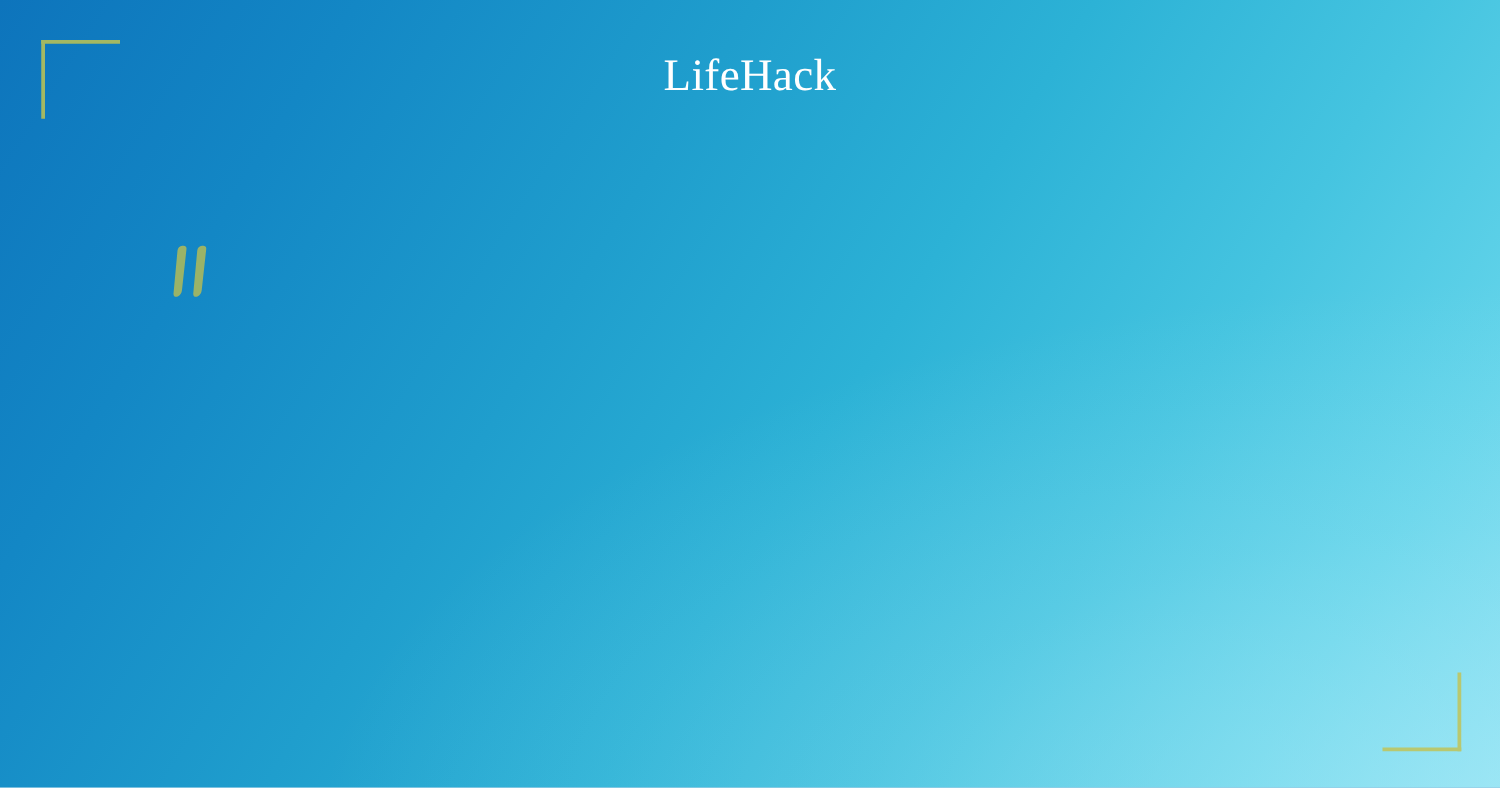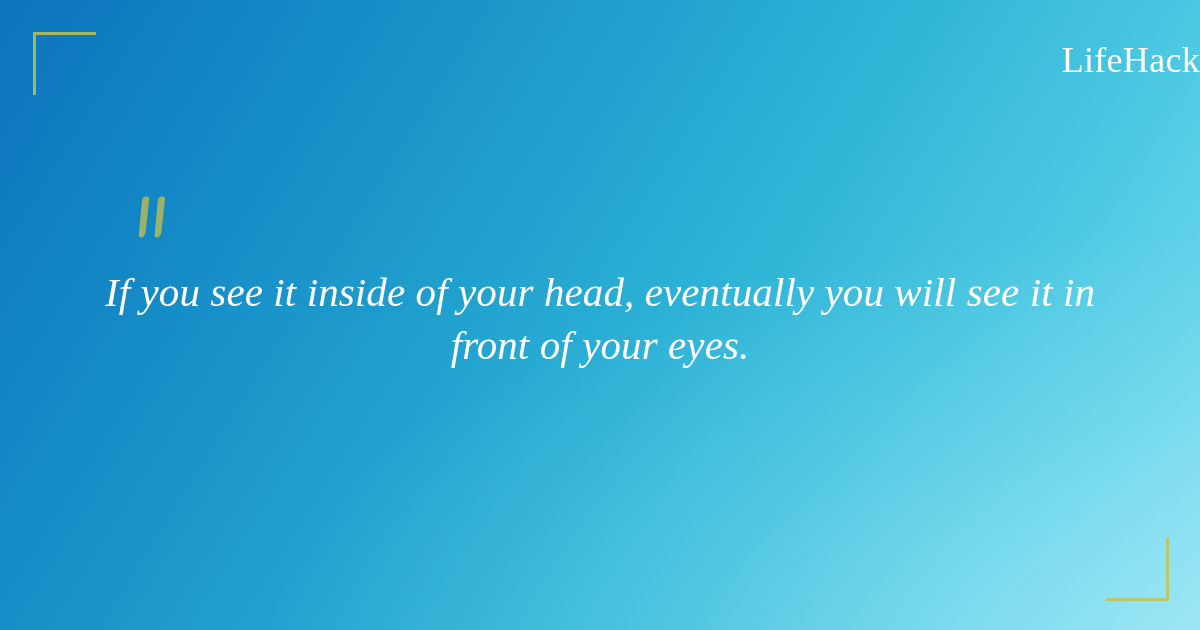--- a/index.html
+++ b/index.html
@@ -61,21 +61,21 @@
     border-bottom: 3px solid #b8c870;
     border-right: 3px solid #b8c870;
   }
 
   
   .brand {
     position: absolute;
     top: 39px;
     left: 0;
     width: 1200px;
-    text-align: right;
+    text-align: center;
     font-family: "Liberation Serif", "DejaVu Serif", serif;
     font-size: 36px;
     line-height: 42px;
     font-weight: 400;
     letter-spacing: 0.3px;
     color: #ffffff;
   }
 
   
   .quote-block {
@@ -116,19 +116,18 @@
 
   <div class="brand">LifeHack</div>
 
   <div class="quote-block">
 
     <svg class="quote-mark" viewBox="0 0 40 42" xmlns="http://www.w3.org/2000/svg">
       <path d="M11.8 0.6 C13.9 0.2 15.4 1.0 15.2 3.2 L11.6 36.0 C11.4 38.4 10.0 40.4 8.2 41.2 C6.3 42.0 4.6 41.0 4.8 38.8 L8.0 4.4 C8.2 2.2 9.7 1.0 11.8 0.6 Z" fill="#9ab368"></path>
       <path d="M27.6 0.6 C29.7 0.2 31.2 1.0 31.0 3.2 L27.4 36.0 C27.2 38.4 25.8 40.4 24.0 41.2 C22.1 42.0 20.4 41.0 20.6 38.8 L23.8 4.4 C24.0 2.2 25.5 1.0 27.6 0.6 Z" fill="#9ab368"></path>
     </svg>
 
-    <p class="quote-text">If you see it inside of your head, eventually you will see it in front of your eyes.</p>
 
   </div>
 
   <div class="corner corner-br"></div>
 
 </div>
 
 </body></html>

